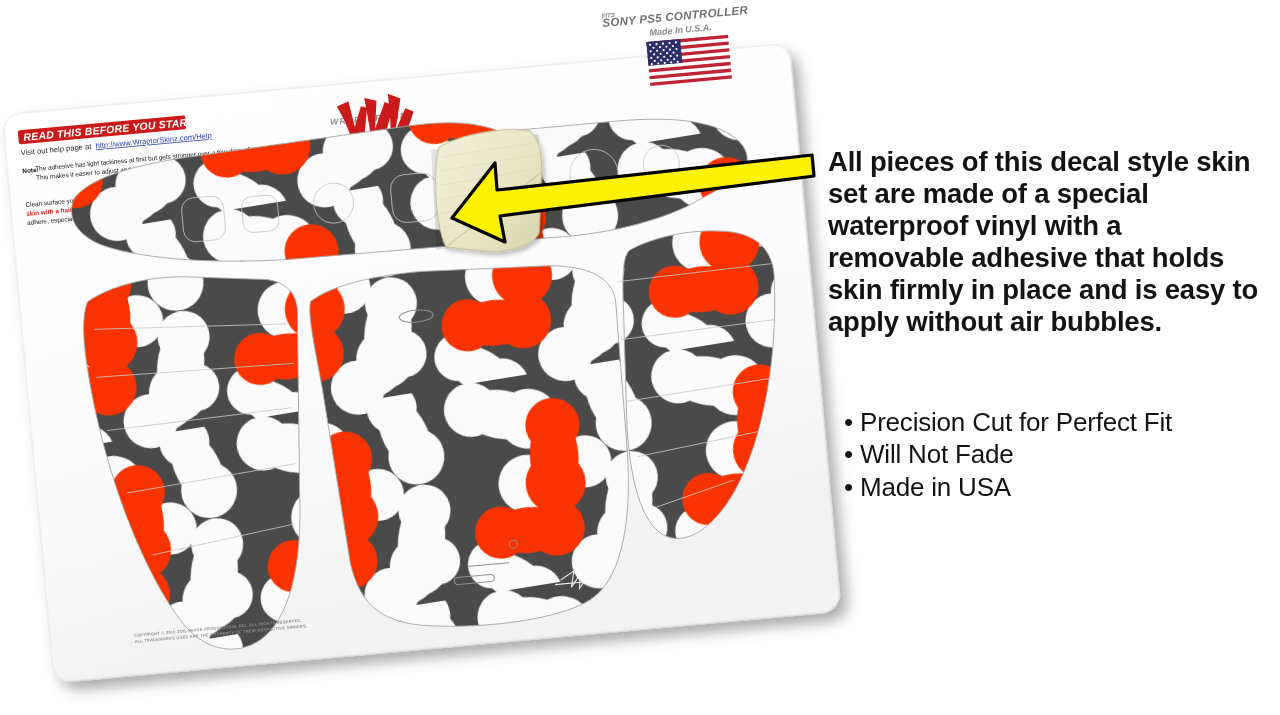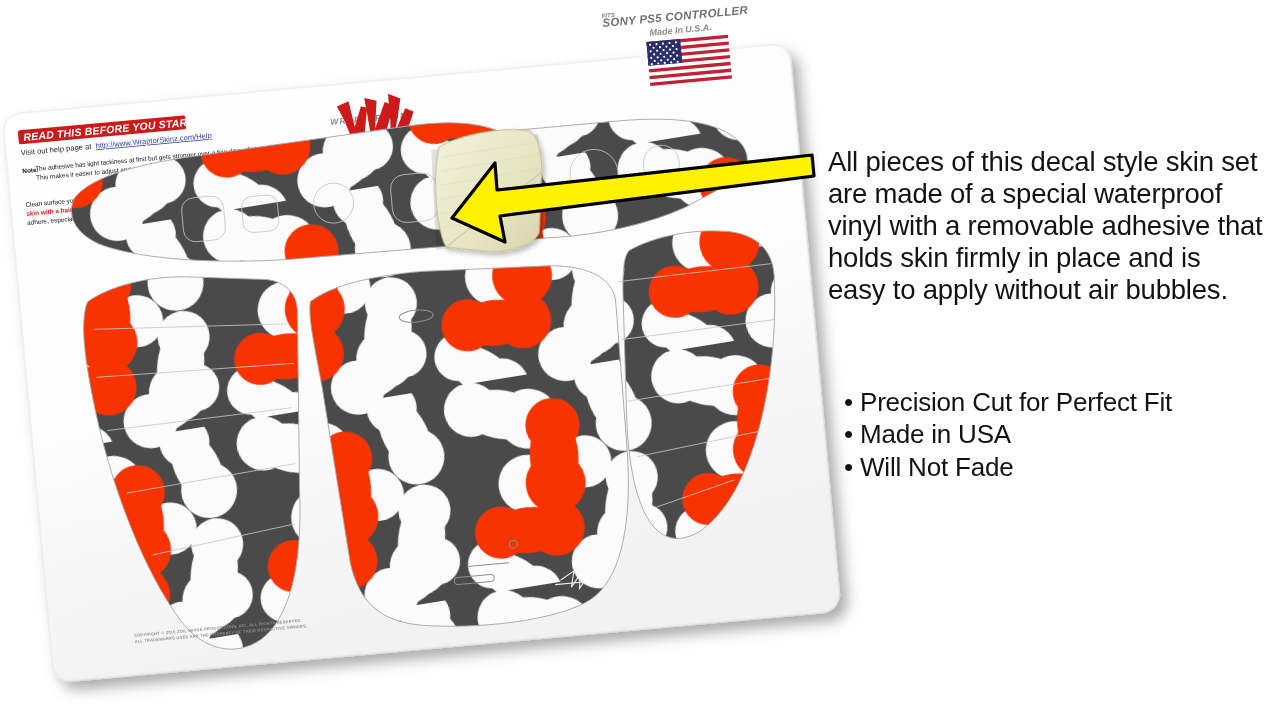--- a/index.html
+++ b/index.html
@@ -14,27 +14,27 @@
 
   
   .marketing{
     position:absolute;left:828px;top:146px;width:436px;
     color:#141414;
   }
   .marketing .lead{
     font-size:27.5px;line-height:1.165;
     letter-spacing:-0.2px;
     font-family:"Liberation Sans", sans-serif;
-    font-weight:400;
+    font-weight:700;
     color:#131313;
     margin:0;
   }
   .bullets{
     list-style:none;margin:0;padding:0;
-    position:absolute;left:16px;top:240px;width:420px;
+    position:absolute;left:16px;top:260px;width:420px;
   }
   .bullets li{
     font-size:26px;line-height:1.245;
     color:#131313;
     white-space:nowrap;
     letter-spacing:-0.2px;
   }
   .bullets li .b{display:inline-block;width:16px;}
 
   
@@ -417,21 +417,21 @@
     </svg>
   </div>
 
   <div class="marketing">
     <p class="lead">All pieces of this decal style skin set are made of a special waterproof vinyl with a removable adhesive that holds skin firmly in place and is easy to apply without air bubbles.</p>
     <ul class="bullets">
       <li>
         <span class="b">•</span><span>Precision Cut for Perfect Fit</span>
       </li>
       <li>
-        <span class="b">•</span><span>Made in USA</span>
+        <span class="b">•</span><span>Will Not Fade</span>
       </li>
       <li>
-        <span class="b">•</span><span>Will Not Fade</span>
+        <span class="b">•</span><span>Made in USA</span>
       </li>
     </ul>
   </div>
 
 </div>
 
 </body></html>

